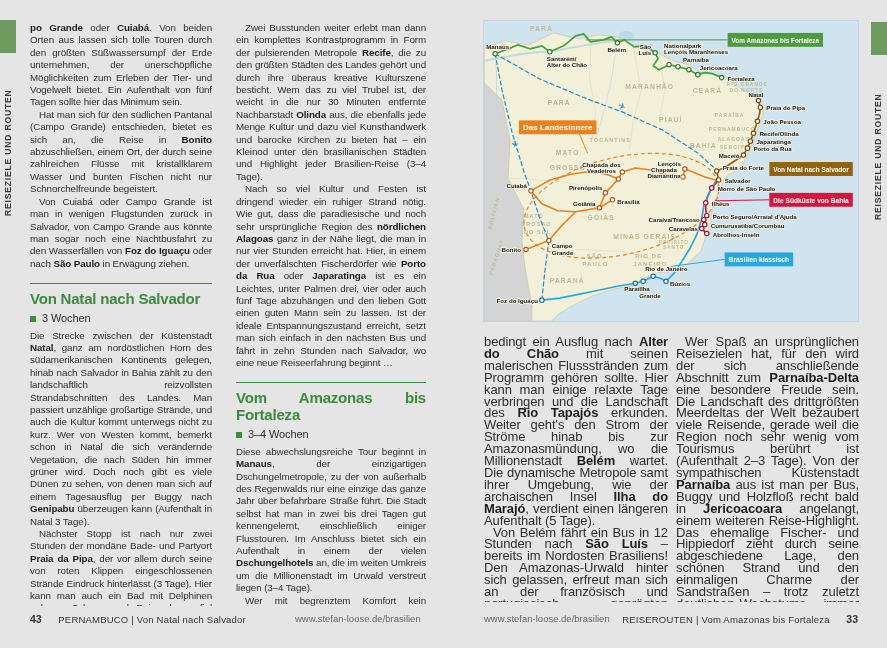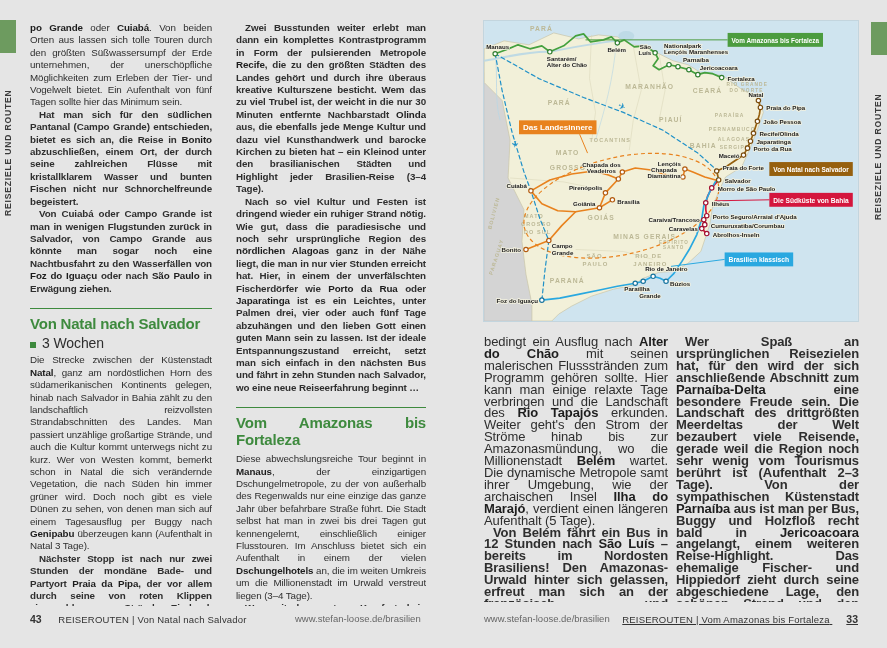--- a/index.html
+++ b/index.html
@@ -8,24 +8,24 @@
   
   .tab-square{position:absolute;width:16px;height:33px;background:#6d9b5f;}
   .vlabel{position:absolute;width:16px;height:160px;writing-mode:vertical-rl;transform:rotate(180deg);
           font-size:8.6px;font-weight:bold;letter-spacing:.8px;color:#3b3b3b;text-align:left;
           display:flex;align-items:center;}
   
   .col{position:absolute;text-align:justify;overflow:hidden;}
   .col-left{font-size:9.8px;line-height:12.4px;letter-spacing:-0.1px;}
   .col-right{font-size:13px;line-height:11.9px;letter-spacing:-0.1px;}
   .col p{margin:0;}
-  .col p.ind{text-indent:9px;font-weight:bold;}
+  .col p.ind{text-indent:9px;}
   .col h2{margin:13px 0 5px 0;padding-top:6px;border-top:1px solid #3e8a3e;
           font-size:15px;line-height:17px;color:#3e8a3e;letter-spacing:-0.2px;}
-  .duration{margin:0 0 5px 0;font-size:14px;}
+  .duration{margin:0 0 5px 0;font-size:11px;}
   .duration .sq{display:inline-block;width:6px;height:6px;background:#3e8a3e;margin-right:6px;}
   b{color:#1d1d1d;}
   
   #map-wrap{position:absolute;left:483px;top:20px;width:376px;height:302px;border:1px solid #c3d5de;box-sizing:border-box;}
   #map-svg{display:block;}
   .city-lbl{paint-order:stroke;stroke:#f3f1df;stroke-width:1.6px;fill:#222;font-weight:bold;}
   .state-lbl{fill:#bcb896;font-weight:bold;letter-spacing:1.1px;}
   .map-label-text{fill:#fff;font-weight:bold;}
   
   .footer{position:absolute;top:613px;font-size:9.5px;color:#333;}
@@ -50,20 +50,21 @@
       <p class="ind">Von Cuiabá oder Campo Grande ist man in wenigen Flugstunden zurück in Salvador, von Campo Grande aus könnte man sogar noch eine Nachtbusfahrt zu den Wasserfällen von <b>Foz do Iguaçu</b> oder nach <b>São Paulo</b> in Erwägung ziehen.</p>
       <h2>Von Natal nach Salvador</h2>
       <div class="duration"><span class="sq"></span>3 Wochen</div>
       <p>Die Strecke zwischen der Küstenstadt <b>Natal</b>, ganz am nordöstlichen Horn des südamerikanischen Kontinents gelegen, hinab nach Salvador in Bahia zählt zu den landschaftlich reizvollsten Strandabschnitten des Landes. Man passiert unzählige großartige Strände, und auch die Kultur kommt unterwegs nicht zu kurz. Wer von Westen kommt, bemerkt schon in Natal die sich verändernde Vegetation, die nach Süden hin immer grüner wird. Doch noch gibt es viele Dünen zu sehen, von denen man sich auf einem Tagesausflug per Buggy nach <b>Genipabu</b> überzeugen kann (Aufenthalt in Natal 3 Tage).</p>
       <p class="ind">Nächster Stopp ist nach nur zwei Stunden der mondäne Bade- und Partyort <b>Praia da Pipa</b>, der vor allem durch seine von roten Klippen eingeschlossenen Strände Eindruck hinterlässt (3 Tage). Hier kann man auch ein Bad mit Delphinen nehmen. Schon manch Reisendem gefiel es so gut, dass er gleich ein paar Wochen blieb. Wer sich früher losreißt, findet im Nachbarstaat Paraíba südlich der Hauptstadt  einige der bestgehüteten Geheimnisse des Landes – himmlische Strände, zu denen sich selten ein ausländischer Tourist verirrt und die nur darauf warten, entdeckt zu werden (2–3 Tage).</p>
     </div>
   <div class="col col-left" style="left:236px;top:22px;width:190px;height:584px;">
       <p class="ind">Zwei Busstunden weiter erlebt man dann ein komplettes Kontrastprogramm in Form der pulsierenden Metropole <b>Recife</b>, die zu den größten Städten des Landes gehört und durch ihre überaus kreative Kulturszene besticht. Wem das zu viel Trubel ist, der weicht in die nur 30 Minuten entfernte Nachbarstadt <b>Olinda</b> aus, die ebenfalls jede Menge Kultur und dazu viel Kunsthandwerk und barocke Kirchen zu bieten hat – ein Kleinod unter den brasilianischen Städten und Highlight jeder Brasilien-Reise (3–4 Tage).</p>
       <p class="ind">Nach so viel Kultur und Festen ist dringend wieder ein ruhiger Strand nötig. Wie gut, dass die paradiesische und noch sehr ursprüngliche Region des <b>nördlichen Alagoas</b> ganz in der Nähe liegt, die man in nur vier Stunden erreicht hat. Hier, in einem der unverfälschten Fischerdörfer wie <b>Porto da Rua</b> oder <b>Japaratinga</b> ist es ein Leichtes, unter Palmen drei, vier oder auch fünf Tage abzuhängen und den lieben Gott einen guten Mann sein zu lassen. Ist der ideale Entspannungszustand erreicht, setzt man sich einfach in den nächsten Bus und fährt in zehn Stunden nach Salvador, wo eine neue Reiseerfahrung beginnt …</p>
       <h2>Vom Amazonas bis Fortaleza</h2>
+      <div class="duration"><span class="sq"></span>3–4 Wochen</div>
       <p>Diese abwechslungsreiche Tour beginnt in <b>Manaus</b>, der einzigartigen Dschungelmetropole, zu der von außerhalb des Regenwalds nur eine einzige das ganze Jahr über befahrbare Straße führt. Die Stadt selbst hat man in zwei bis drei Tagen gut kennengelernt, einschließlich einiger Flusstouren. Im Anschluss bietet sich ein Aufenthalt in einem der vielen <b>Dschungelhotels</b> an, die im weiten Umkreis um die Millionenstadt im Urwald verstreut liegen (3–4 Tage).</p>
       <p class="ind">Wer mit begrenztem Komfort kein Problem hat, wird danach eine mehrtägige Bootsfahrt den  stromabwärts interessant finden. Dabei kommt man sehr direkt mit dem Amazonasleben in Berührung, Deckübernachtung in Hängematten inbegriffen. Nächster lohnender Stopp ist gute zwei Schiffstage (oder eine Flugstunde) später die Hafenstadt , wo un-</p>
     </div>
 
   <div id="map-wrap">
     <svg id="map-svg" width="374" height="300" viewBox="0 0 376 302" xmlns="http://www.w3.org/2000/svg">
       <rect x="0" y="0" width="376" height="302" fill="#cfe4ef"></rect>
       <path d="M0,52 L20,78 28,118 26,158 42,188 40,222 44,256 50,286 50,302 L0,302 Z" fill="#d4d4d4" stroke="#c2c2c2" stroke-width="0.6"></path>
       <path d="M0,28 L20,20 45,24 70,12 95,18 115,14 134,16 148,24 164,26 176,33 190,40 205,44 218,52 240,55 258,68 276,78 281,92 274,112 266,132 259,147 243,157 240,163 230,186 227,205 218,232 205,244 192,252 176,253 160,259 150,266 130,270 108,277 88,287 75,295 68,302 L48,302 48,285 42,255 38,222 40,190 24,158 26,120 18,80 0,62 Z" fill="#f2f0d9" stroke="#c9c6a8" stroke-width="0.7"></path>
       <path d="M0,40 C25,36 45,30 66,31 C92,26 112,22 133,20" fill="none" stroke="#b9d7e4" stroke-width="2" opacity="0.9"></path>
@@ -219,22 +220,22 @@
       <p>bedingt ein Ausflug nach <b>Alter do Chão</b> mit seinen malerischen Flussstränden zum Programm gehören sollte. Hier kann man einige relaxte Tage verbringen und die Landschaft des <b>Rio Tapajós</b> erkunden. Weiter geht's den Strom der Ströme hinab bis zur Amazonasmündung, wo die Millionenstadt <b>Belém</b> wartet. Die dynamische Metropole samt ihrer Umgebung, wie der archaischen Insel <b>Ilha do Marajó</b>, verdient einen längeren Aufenthalt (5 Tage).</p>
       <p class="ind">Von Belém fährt ein Bus in 12 Stunden nach <b>São Luís</b> – bereits im Nordosten Brasiliens! Den Amazonas-Urwald hinter sich gelassen, erfreut man sich an der französisch und portugiesisch geprägten Kolonialarchitektur der historischen Altstadt sowie der überall präsenten Reggaemusik. Auf einmal meint man, in einem anderen Land zu sein (Aufenthalt 3 Tage). Weiter geht es in die einzigartige Wüsten- und Oasenwelt des <b>Nationalparks Lençóis Maranhenses</b>, der durch seine schiere Dimension sowie die unzähligen kristallklaren Lagunen fasziniert. Von São Luís aus ist der Park in vier Stunden erreichbar, man</p>
     </div>
   <div class="col col-right" style="left:676px;top:336px;width:183px;height:266px;">
       <p class="ind">Wer Spaß an ursprünglichen Reisezielen hat, für den wird der sich anschließende Abschnitt zum <b>Parnaíba-Delta</b> eine besondere Freude sein. Die Landschaft des drittgrößten Meerdeltas der Welt bezaubert viele Reisende, gerade weil die Region noch sehr wenig vom Tourismus berührt ist (Aufenthalt 2–3 Tage). Von der sympathischen Küstenstadt <b>Parnaíba</b> aus ist man per Bus, Buggy und Holzfloß recht bald in <b>Jericoacoara</b> angelangt, einem weiteren Reise-Highlight. Das ehemalige Fischer- und Hippiedorf zieht durch seine abgeschiedene Lage, den schönen Strand und den einmaligen Charme der Sandstraßen – trotz zuletzt deutlichen Wachstums – immer noch viele Besucher in seinen Bann.</p>
       <p class="ind">Nach <b>Fortaleza</b>, der quirligen Hauptstadt des Bundesstaates Ceará, sind es dann im komfortablen und vollklimatisierten Bus nur noch fünf Stunden und man ist wieder zurück in der Großstadt.</p>
     </div>
 
   <div class="footer" style="left:30px;">
     <span class="pagenum">43</span>
-    <span class="crumb" style="margin-left:14px;">REISEROUTEN | Von Natal nach Salvador</span>
+    <span class="crumb" style="margin-left:14px;">PERNAMBUCO | Von Natal nach Salvador</span>
   </div>
   <div class="footer url" style="left:295px;">www.stefan-loose.de/brasilien</div>
 
   <div class="footer url" style="left:484px;">www.stefan-loose.de/brasilien</div>
-  <div class="footer" style="right:29px;text-align:left;text-decoration:underline;">
+  <div class="footer" style="right:29px;text-align:left;">
     <span class="crumb">REISEROUTEN | Vom Amazonas bis Fortaleza</span>
     <span class="pagenum" style="margin-left:14px;">33</span>
   </div>
 </div>
 
 </body></html>

